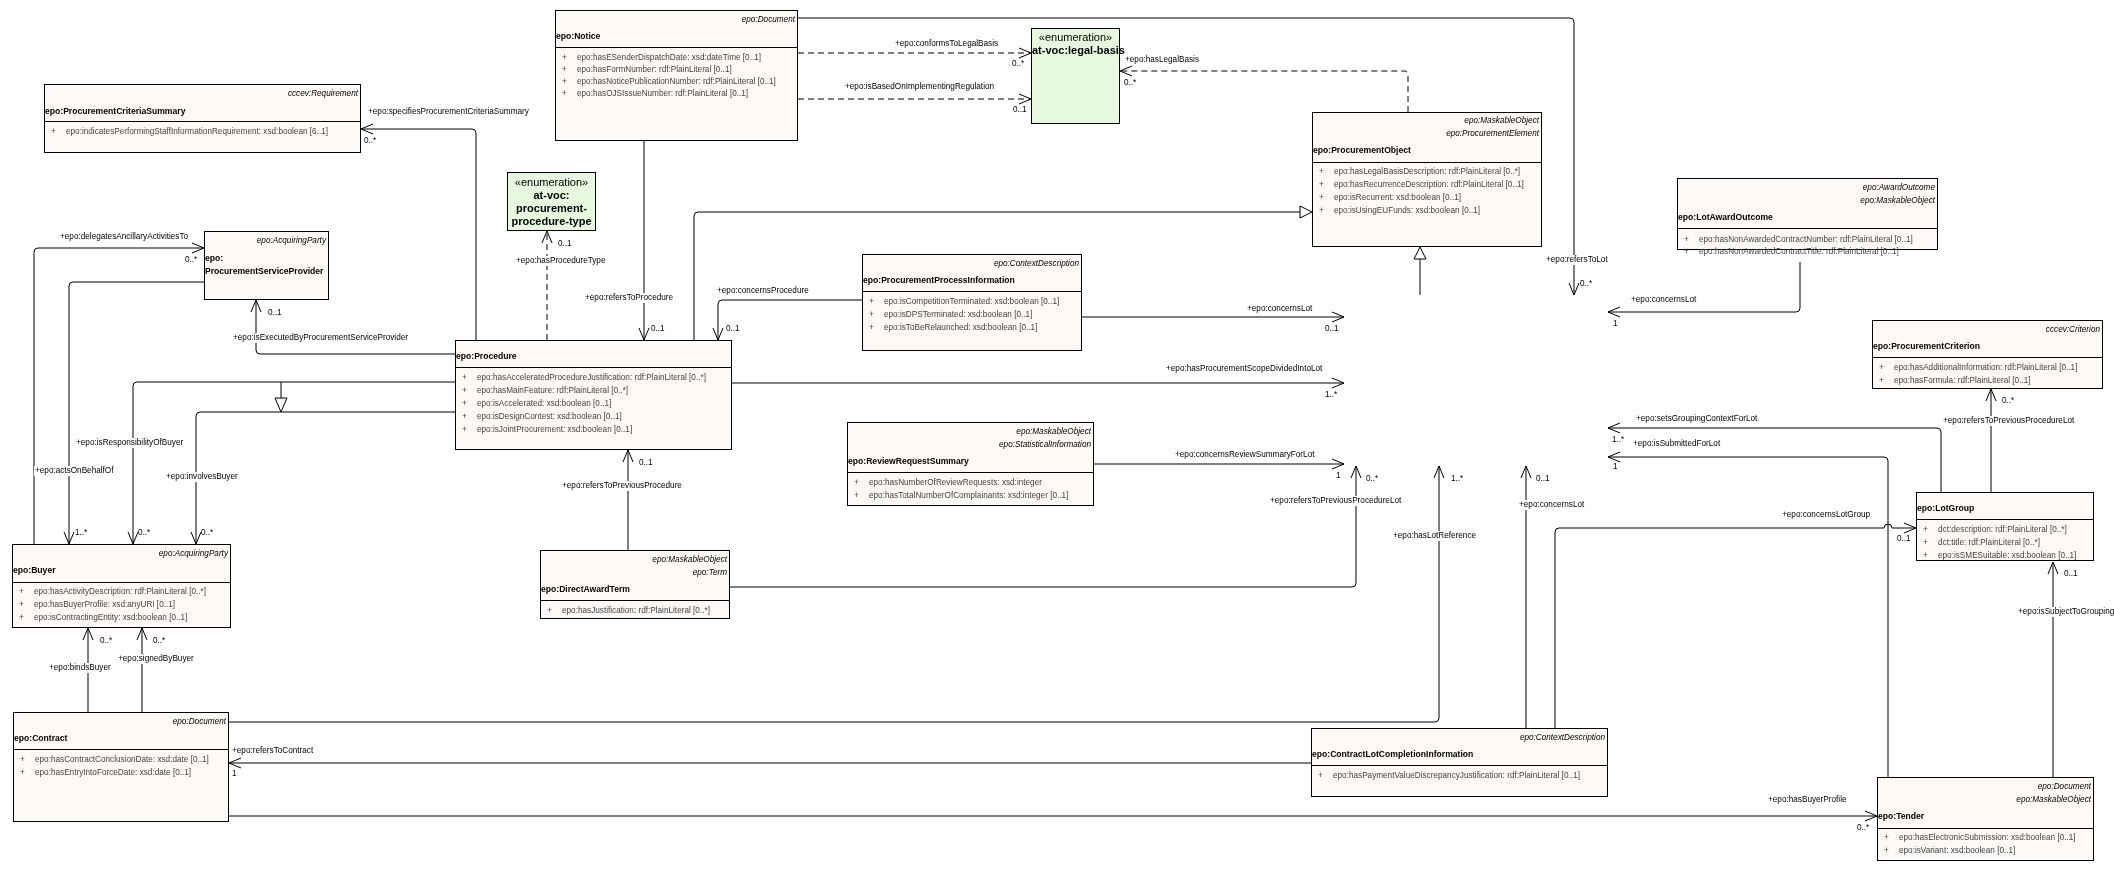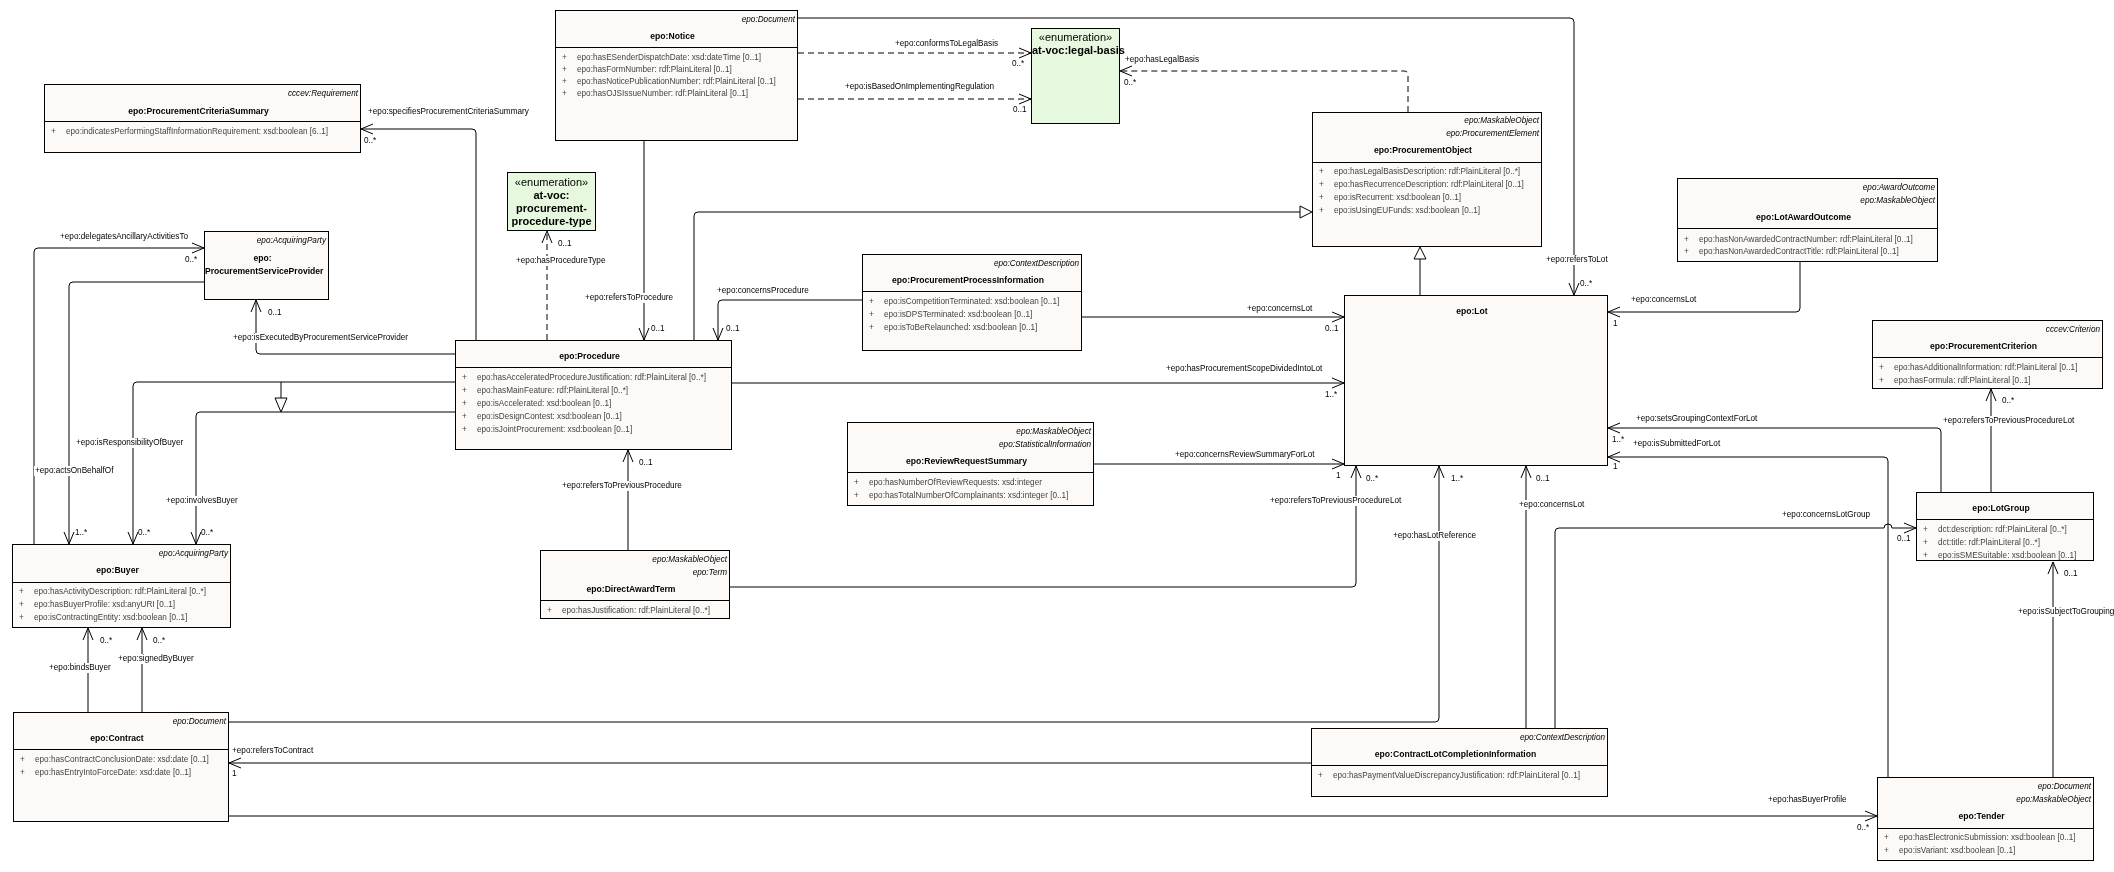--- a/index.html
+++ b/index.html
@@ -5,21 +5,21 @@
   html,body{margin:0;padding:0;background:#fff;}
   #canvas{position:relative;width:2114px;height:872px;overflow:hidden;background:#fff;font-family:"Liberation Sans",sans-serif;color:#000;}
   #wires{position:absolute;left:0;top:0;width:2114px;height:872px;}
   #wires path{fill:none;stroke:var(--line-color,#000);stroke-width:1;}
   #wires path.dash{stroke-dasharray:6 4;}
   #wires polygon{fill:var(--class-fill,#FCF9F6);stroke:var(--line-color,#000);stroke-width:1;}
   .box{position:absolute;box-sizing:border-box;border:1px solid #000;background:var(--class-fill,#FCF9F6);}
   .box.enum{background:var(--enum-fill,#E6F9DF);}
   .box > span{position:absolute;white-space:nowrap;line-height:10px;}
   .st{right:2px;font-size:8.2px;font-style:italic;}
-  .nm{left:0;right:8px;text-align:center;font-size:8.6px;font-weight:bold;}
+  .nm{left:0;right:8px;text-align:left;font-size:8.6px;font-weight:bold;}
   .en{left:0;right:0;text-align:center;font-size:11px;}
   .en.b{font-weight:bold;}
   .dv{position:absolute;left:0;right:0;height:0;border-top:1px solid #000;}
   .vis{left:6px;font-size:8.2px;color:#444;}
   .at{left:21px;font-size:8.2px;color:#444;}
   .lbl{position:absolute;white-space:nowrap;line-height:10px;font-size:8.2px;background:#fff;padding:0 1px;}
   .mul{position:absolute;white-space:nowrap;line-height:10px;font-size:8.2px;}
 </style>
 </head>
 <body>
@@ -130,21 +130,21 @@
   <span class="vis" style="top:54px">+</span>
   <span class="at" style="top:54px">epo:hasLegalBasisDescription: rdf:PlainLiteral [0..*]</span>
   <span class="vis" style="top:67px">+</span>
   <span class="at" style="top:67px">epo:hasRecurrenceDescription: rdf:PlainLiteral [0..1]</span>
   <span class="vis" style="top:80px">+</span>
   <span class="at" style="top:80px">epo:isRecurrent: xsd:boolean [0..1]</span>
   <span class="vis" style="top:93px">+</span>
   <span class="at" style="top:93px">epo:isUsingEUFunds: xsd:boolean [0..1]</span>
 </div>
 
-<div class="box" style="left:1677px;top:178px;width:261px;height:84px">
+<div class="box" style="left:1677px;top:178px;width:261px;height:72px">
   <span class="st" style="top:4px">epo:AwardOutcome</span>
   <span class="st" style="top:17px">epo:MaskableObject</span>
   <span class="nm" style="top:33px">epo:LotAwardOutcome</span>
   <div class="dv" style="top:49px"></div>
   <span class="vis" style="top:56px">+</span>
   <span class="at" style="top:56px">epo:hasNonAwardedContractNumber: rdf:PlainLiteral [0..1]</span>
   <span class="vis" style="top:68px">+</span>
   <span class="at" style="top:68px">epo:hasNonAwardedContractTitle: rdf:PlainLiteral [0..1]</span>
 </div>
 
@@ -191,23 +191,20 @@
   <span class="nm" style="top:20px">epo:ProcurementProcessInformation</span>
   <div class="dv" style="top:36px"></div>
   <span class="vis" style="top:42px">+</span>
   <span class="at" style="top:42px">epo:isCompetitionTerminated: xsd:boolean [0..1]</span>
   <span class="vis" style="top:55px">+</span>
   <span class="at" style="top:55px">epo:isDPSTerminated: xsd:boolean [0..1]</span>
   <span class="vis" style="top:68px">+</span>
   <span class="at" style="top:68px">epo:isToBeRelaunched: xsd:boolean [0..1]</span>
 </div>
 
-<div class="box" style="left:1344px;top:295px;width:264px;height:171px">
-  <span class="nm" style="top:10px">epo:Lot</span>
-</div>
 
 <div class="box" style="left:847px;top:422px;width:247px;height:84px">
   <span class="st" style="top:4px">epo:MaskableObject</span>
   <span class="st" style="top:17px">epo:StatisticalInformation</span>
   <span class="nm" style="top:33px">epo:ReviewRequestSummary</span>
   <div class="dv" style="top:49px"></div>
   <span class="vis" style="top:55px">+</span>
   <span class="at" style="top:55px">epo:hasNumberOfReviewRequests: xsd:integer</span>
   <span class="vis" style="top:68px">+</span>
   <span class="at" style="top:68px">epo:hasTotalNumberOfComplainants: xsd:integer [0..1]</span>
@@ -345,21 +342,21 @@
 
 <span class="lbl" style="left:59px;top:232px">+epo:delegatesAncillaryActivitiesTo</span>
 <span class="mul" style="left:185px;top:255px">0..*</span>
 
 <span class="lbl" style="left:34px;top:466px">+epo:actsOnBehalfOf</span>
 <span class="mul" style="left:75px;top:528px">1..*</span>
 
 <span class="lbl" style="left:75px;top:438px">+epo:isResponsibilityOfBuyer</span>
 <span class="mul" style="left:138px;top:528px">0..*</span>
 
-<span class="lbl" style="left:165px;top:496px">+epo:involvesBuyer</span>
+<span class="lbl" style="left:165px;top:472px">+epo:involvesBuyer</span>
 <span class="mul" style="left:201px;top:528px">0..*</span>
 
 <span class="lbl" style="left:48px;top:663px">+epo:bindsBuyer</span>
 <span class="mul" style="left:100px;top:636px">0..*</span>
 
 <span class="lbl" style="left:117px;top:654px">+epo:signedByBuyer</span>
 <span class="mul" style="left:153px;top:636px">0..*</span>
 
 <span class="lbl" style="left:561px;top:481px">+epo:refersToPreviousProcedure</span>
 <span class="mul" style="left:639px;top:458px">0..1</span>

